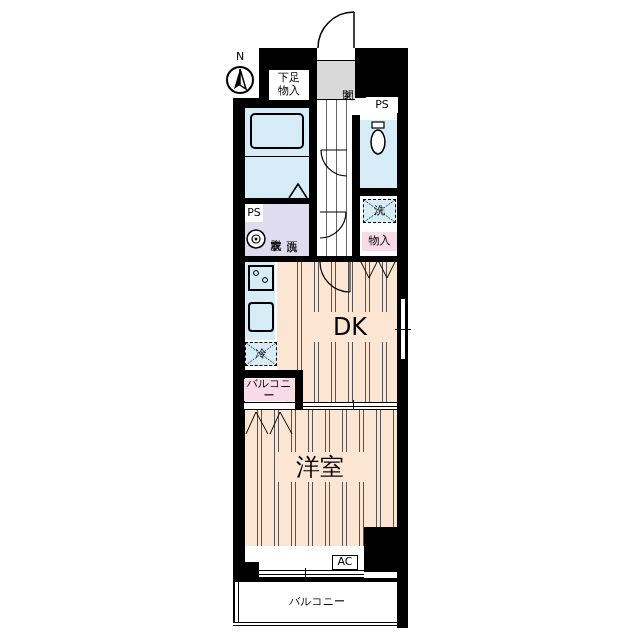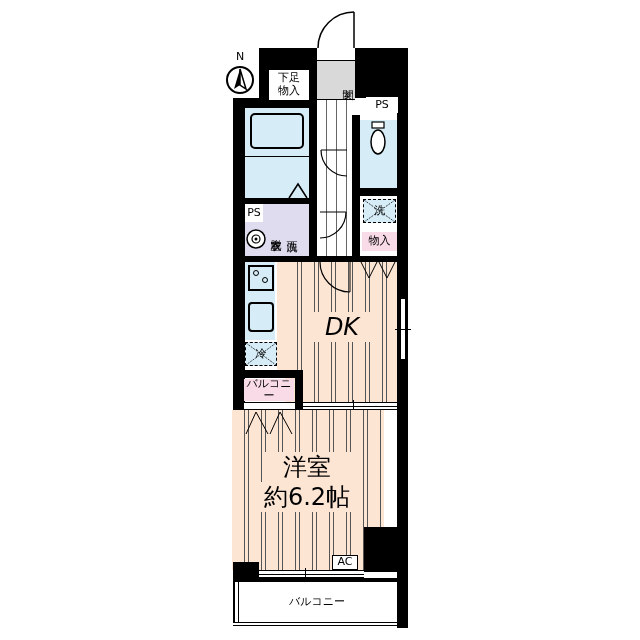--- a/index.html
+++ b/index.html
@@ -106,21 +106,21 @@
     <circle cx="11" cy="11" r="4" fill="none" stroke="#000" stroke-width="1.2"></circle>
     <circle cx="11" cy="11" r="1.5" fill="#000"></circle>
   </svg>
   <div class="abs lbl small vert" style="left:40px;top:6px;height:44px;">洗面</div>
   <div class="abs lbl small vert" style="left:24px;top:2px;height:50px;">脱衣室</div>
 </div>
 
 <div class="abs wall" style="left:245px;top:256px;width:153px;height:6px;"></div>
 
 <div class="abs floor" style="left:285px;top:262px;width:112px;height:140px;">
-  <div class="abs lbl big" style="left:17px;top:50px;width:80px;height:30px;background:#fde5d4;font-style:italic;">DK</div>
+  <div class="abs lbl big" style="left:25px;top:50px;width:80px;height:30px;background:#fde5d4;">DK</div>
 </div>
 
 <svg width="34" height="34" style="left:318px;top:262px;">
   <path d="M2 0 A30 30 0 0 0 32 30" fill="none" stroke="#000" stroke-width="1.2"></path>
   <line x1="32" y1="0" x2="32" y2="30" stroke="#000" stroke-width="1"></line>
 </svg>
 <svg width="36" height="20" style="left:361px;top:262px;">
   <polyline points="0,0 8,16 16,0" fill="none" stroke="#000" stroke-width="1"></polyline>
   <polyline points="18,0 26,16 34,0" fill="none" stroke="#000" stroke-width="1"></polyline>
 </svg>
@@ -148,23 +148,22 @@
 <div class="abs white" style="left:303px;top:402px;width:94px;height:8px;border-top:1px solid #000;border-bottom:1px solid #000;">
   <div class="abs" style="left:0;top:3px;width:94px;height:1px;background:#000;"></div>
   <div class="abs" style="left:50px;top:-3px;width:1px;height:12px;background:#000;"></div>
 </div>
 <div class="abs white" style="left:244px;top:402px;width:51px;height:8px;border-top:1px solid #000;border-bottom:1px solid #000;"></div>
 
 <div class="abs white" style="left:400px;top:298px;width:6px;height:62px;border:1px solid #000;">
   <div class="abs" style="left:-6px;top:30px;width:16px;height:1px;background:#000;"></div>
 </div>
 
-<div class="abs floor" style="left:232px;top:410px;width:152px;height:160px;">
+<div class="abs floor" style="left:245px;top:410px;width:152px;height:136px;">
   <div class="abs lbl big" style="left:30px;top:42px;width:90px;height:30px;background:#fde5d4;">洋室</div>
-  <div class="abs lbl big" style="left:20px;top:72px;width:110px;height:30px;background:#fde5d4;">約6.2帖</div>
 </div>
 <svg width="50" height="26" style="left:244px;top:410px;">
   <polyline points="2,24 12,2 24,24" fill="none" stroke="#000" stroke-width="1"></polyline>
   <polyline points="26,24 36,2 48,24" fill="none" stroke="#000" stroke-width="1"></polyline>
 </svg>
 
 <div class="abs wall" style="left:364px;top:527px;width:34px;height:45px;"></div>
 <div class="abs wall" style="left:233px;top:562px;width:26px;height:18px;"></div>
 
 <div class="abs white lbl small box-lbl" style="left:332px;top:555px;width:26px;height:15px;">AC</div>

